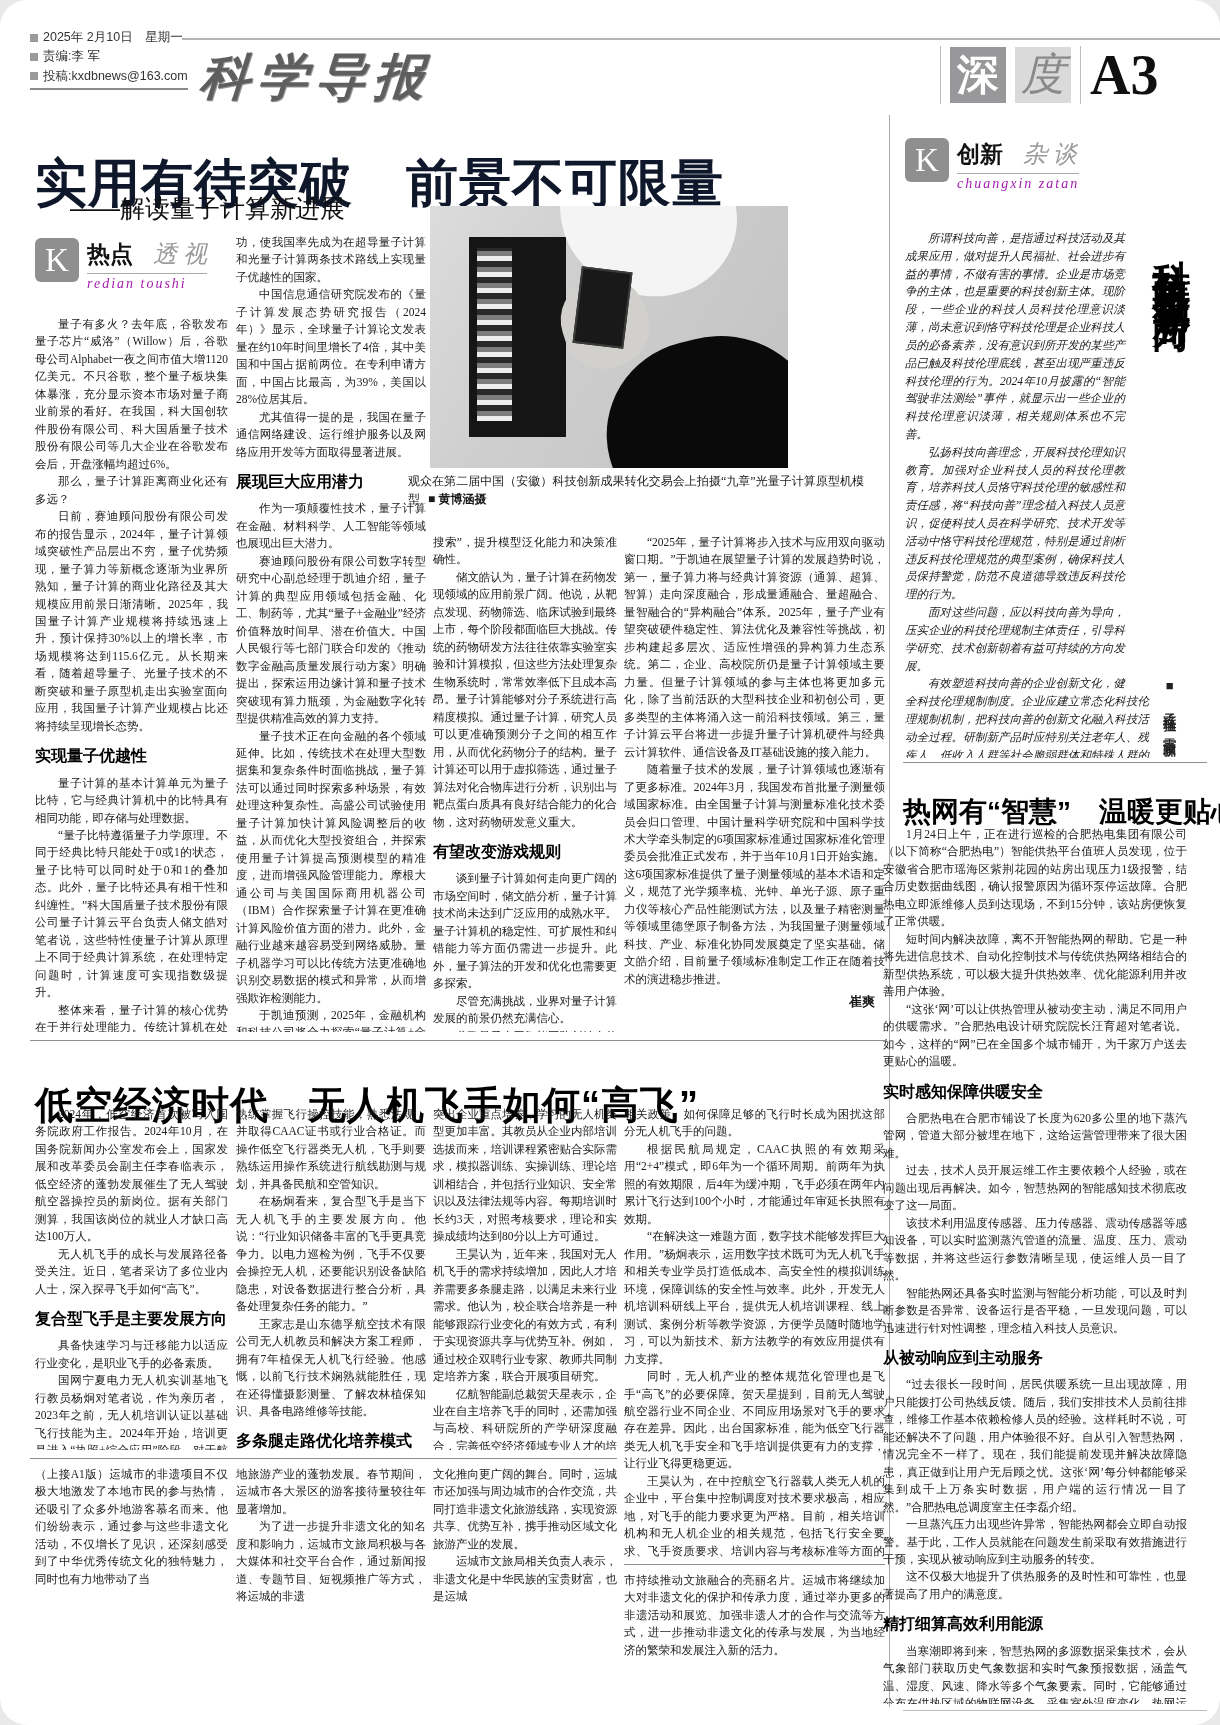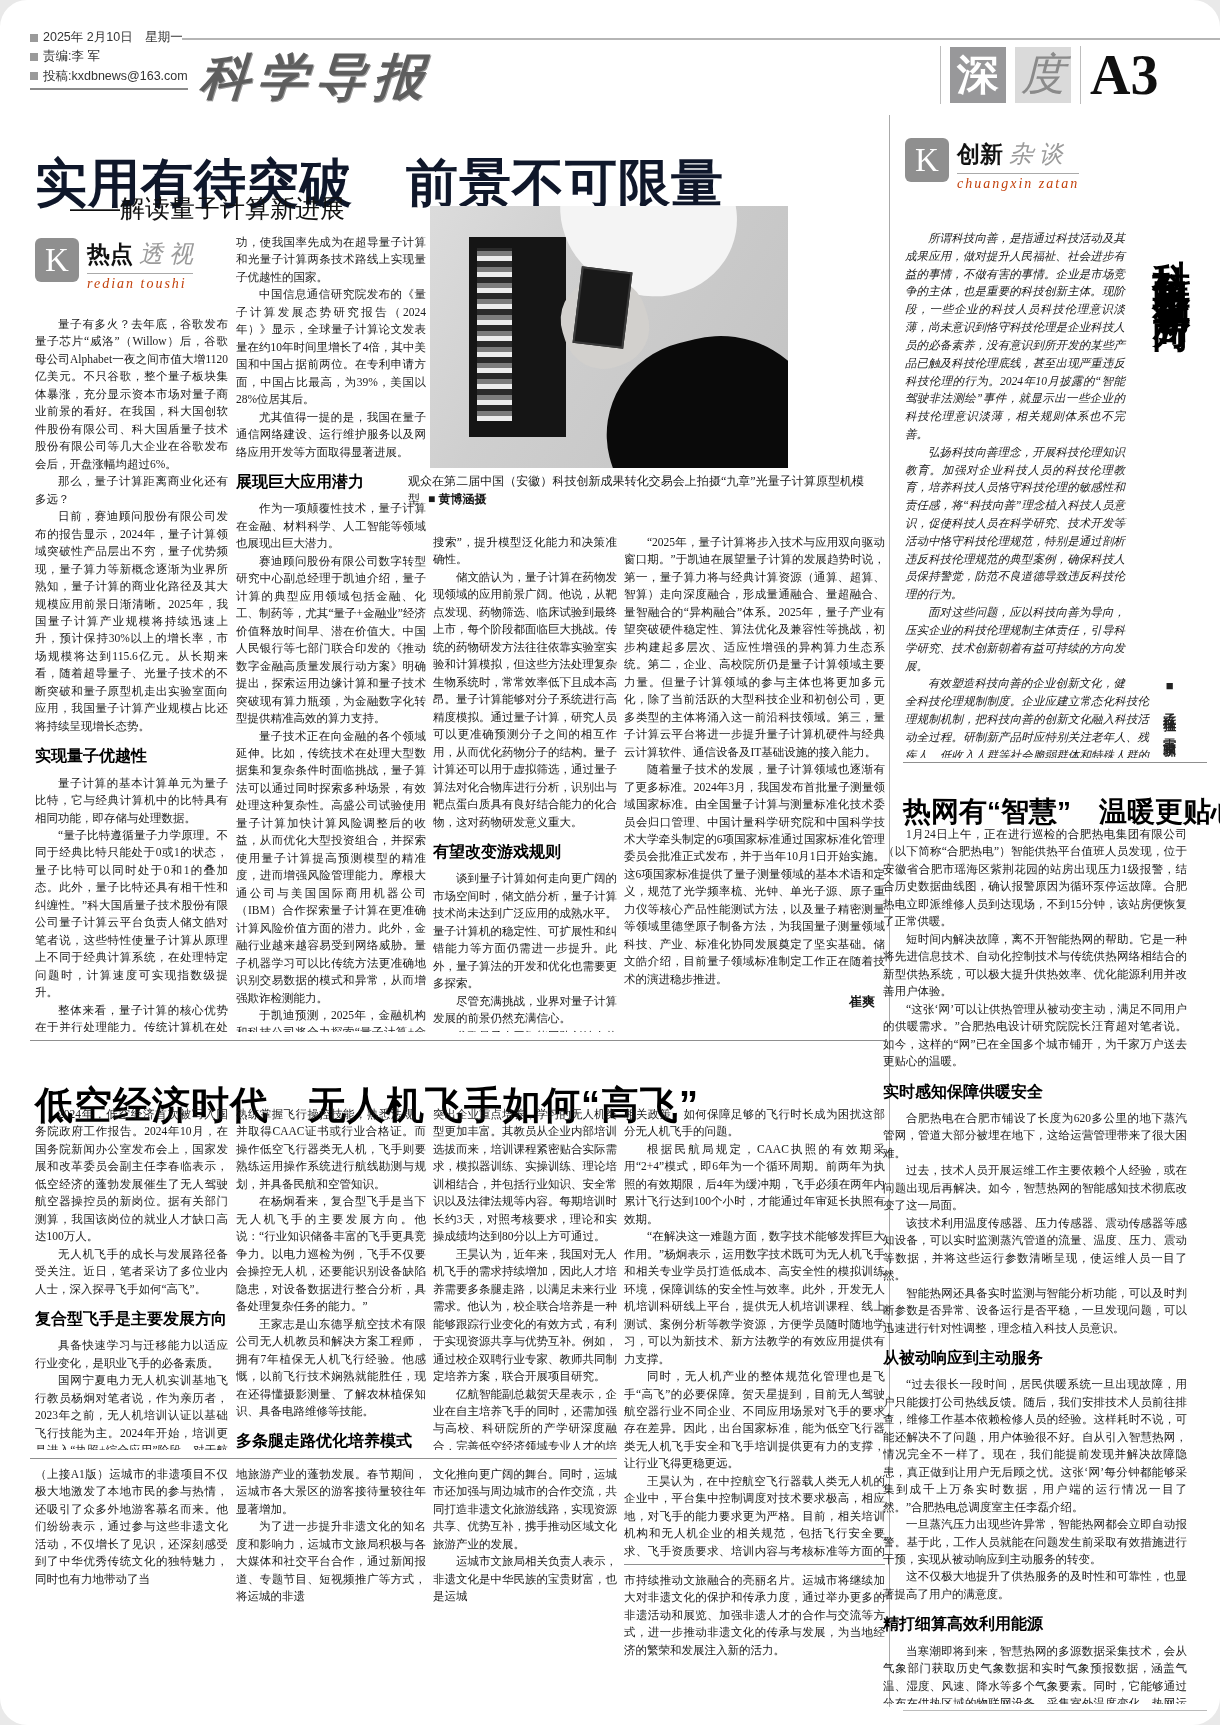--- a/index.html
+++ b/index.html
@@ -23,24 +23,24 @@
         font-style:italic;font-size:44px;line-height:56px;text-align:center;}
   .page-no{font-family:"Liberation Serif",serif;font-size:56px;font-weight:bold;color:#101010;}
   
   .vrule{position:absolute;left:889px;top:115px;width:1px;height:1592px;background:#aaa;}
   .hrule{position:absolute;height:1px;background:#8f8f8f;}
   
   .kbadge{display:flex;gap:8px;align-items:flex-start;}
   .kbox{width:44px;height:44px;background:#8f8f8f;border-radius:6px;color:#fff;
         font-family:"Liberation Serif",serif;font-size:33px;line-height:44px;text-align:center;flex:0 0 auto;}
   .ktitles{display:flex;flex-direction:column;}
-  .ktitle-row{display:flex;align-items:baseline;gap:6px;border-bottom:1px solid #aaa;padding-bottom:3px;}
+  .ktitle-row{display:flex;align-items:baseline;gap:20px;border-bottom:1px solid #aaa;padding-bottom:3px;}
   .ktitle-bold{font-family:"Liberation Sans",sans-serif;font-weight:bold;font-size:23px;color:#111;}
   .ktitle-script{font-family:"Liberation Serif",serif;font-style:italic;font-size:24px;color:#9b9b9b;}
-  .kpinyin{font-family:"Liberation Serif",serif;font-style:italic;font-size:14px;color:#c2410c;
+  .kpinyin{font-family:"Liberation Serif",serif;font-style:italic;font-size:14px;color:#a21caf;
         letter-spacing:2px;margin-top:2px;}
   
   .col{position:absolute;overflow:hidden;font-size:11.5px;line-height:1.52;text-align:justify;}
   .para{margin:0;text-indent:2em;}
   .para.cont{text-indent:0;}
   .subhead{font-family:"Liberation Sans",sans-serif;font-size:16px;font-weight:bold;margin:9px 0 6px;color:#000;}
   .byline{font-family:"Liberation Sans",sans-serif;font-weight:bold;font-size:13px;text-align:right;
         padding-right:10px;margin-top:4px;}
   
   .q-headline{position:absolute;left:35px;top:114px;width:760px;font-family:"Liberation Sans",sans-serif;

